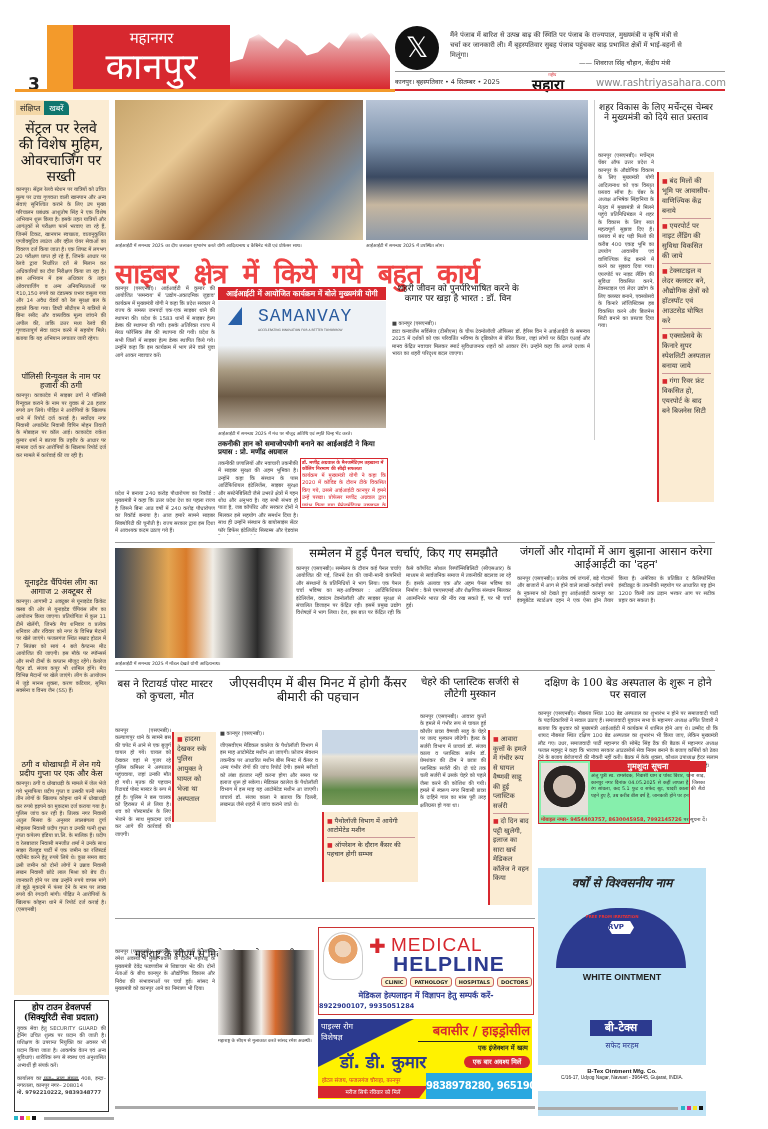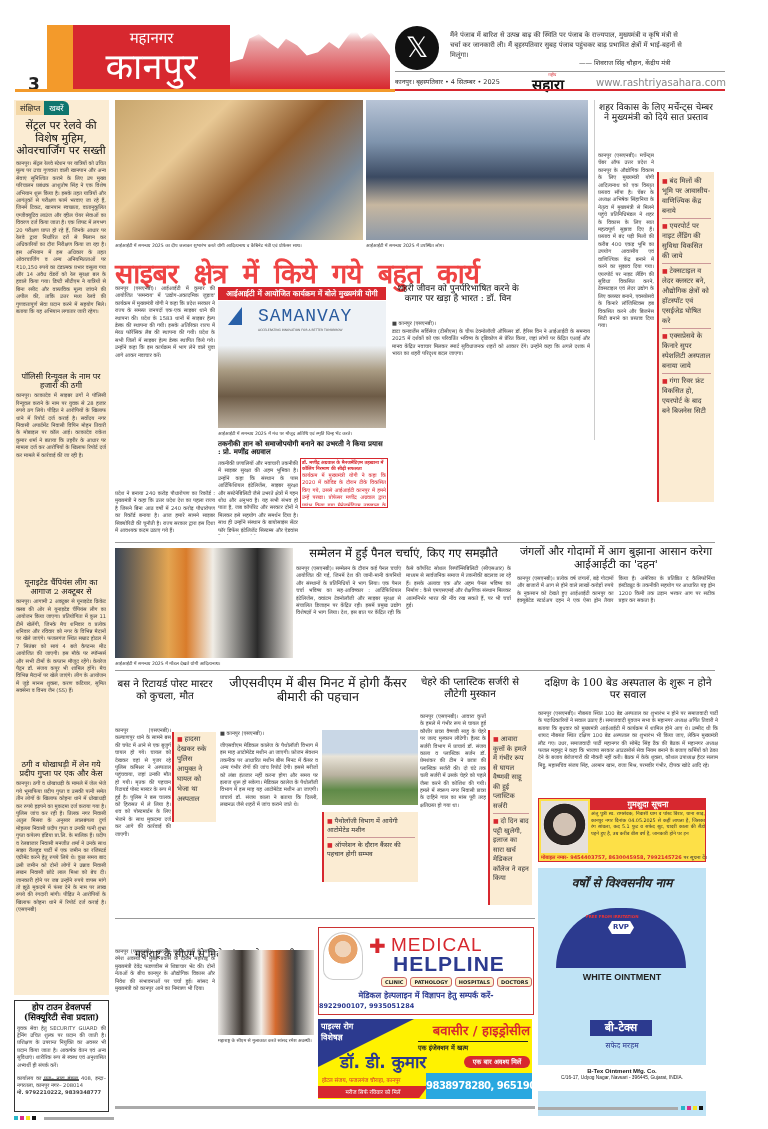--- a/index.html
+++ b/index.html
@@ -36,21 +36,21 @@
 <div class="abs" style="left:596px;top:77px;font-size:10px;color:#888;white-space:nowrap">www.rashtriyasahara.com</div>
 <div class="abs" style="left:395px;top:89px;width:330px;height:2px;background:#d7282f"></div>
 
 <div class="abs tan" style="left:14px;top:100px;width:95px;height:895px"></div>
 <div class="abs" style="left:16px;top:101px;width:90px;height:14px;display:flex">
   <span style="background:#f3d7a6;font-size:8px;padding:1px 4px;color:#222">संक्षिप्त</span>
   <span style="background:#0f766e;color:#fff;font-size:8px;padding:1px 5px;border-radius:0 6px 0 0">खबरें</span>
 </div>
 
 <div class="abs" style="left:16px;top:120px;width:90px">
-  <div class="hd" style="font-size:11px">सेंट्रल पर रेलवे की विशेष मुहिम, ओवरचार्जिंग पर सख्ती</div>
+  <div class="hd" style="font-size:14px">सेंट्रल पर रेलवे की विशेष मुहिम, ओवरचार्जिंग पर सख्ती</div>
   <div class="txt" style="height:180px;margin-top:2px">कानपुर। सेंट्रल रेलवे स्टेशन पर यात्रियों को उचित मूल्य पर उच्च गुणवत्ता वाली खानपान और अन्य सेवाएं सुनिश्चित कराने के लिए उप मुख्य परिचालन प्रबंधक आशुतोष सिंह ने एक विशेष अभियान शुरू किया है। इसके तहत यात्रियों और आगंतुकों से परीक्षण फार्म भरवाए जा रहे हैं, जिनमें टिकट, खानपान स्वच्छता, वातानुकूलित एग्जीक्यूटिव लाउंज और व्हील चेयर सेवाओं का विवरण दर्ज किया जाता है। एक शिफ्ट में लगभग 20 परीक्षण प्राप्त हो रहे हैं, जिनके आधार पर रेलवे द्वारा निर्धारित दरों से मिलान कर अधिकारियों का दौरा निरीक्षण किया जा रहा है। इस अभियान में इस अधिकार के तहत ओवरचार्जिंग व अन्य अनियमितताओं पर ₹10,150 रुपये का दंडात्मक प्रभार वसूला गया और 14 अवैध वेंडरों को रेल सुरक्षा बल के हवाले किया गया। डिप्टी सीटीएम ने यात्रियों से बिना रसीद और वास्तविक मूल्य जांचने की अपील की, ताकि उत्तर मध्य रेलवे की गुणवत्तापूर्ण सेवा प्रदान करने में सहयोग मिले। बताया कि यह अभियान लगातार जारी रहेगा।</div>
 </div>
 <div class="abs" style="left:16px;top:372px;width:90px">
   <div class="hd" style="font-size:8px">पॉलिसी रिन्यूवल के नाम पर हजारों की ठगी</div>
   <div class="txt" style="height:148px;margin-top:2px">कानपुर। काकादेव में साइबर ठगों ने पॉलिसी रिन्यूवल कराने के नाम पर युवक से 28 हजार रुपये ठग लिये। पीड़ित ने आरोपियों के खिलाफ थाने में रिपोर्ट दर्ज कराई है। सर्वोदय नगर निवासी अपार्टमेंट निवासी विपिन मोहन तिवारी के मोबाइल पर कॉल आई। काकादेव राकेश कुमार शर्मा ने बताया कि तहरीर के आधार पर मामला दर्ज कर आरोपियों के खिलाफ रिपोर्ट दर्ज कर मामले में कार्रवाई की जा रही है।</div>
 </div>
 <div class="abs" style="left:16px;top:578px;width:90px">
   <div class="hd" style="font-size:8px">यूनाइटेड चैंपियंस लीग का आगाज 2 अक्टूबर से</div>
   <div class="txt" style="height:150px;margin-top:2px">कानपुर। आगामी 2 अक्टूबर से यूनाइटेड क्रिकेट क्लब की ओर से यूनाइटेड चैंपियंस लीग का आयोजन किया जाएगा। प्रतियोगिता में कुल 11 टीमें खेलेंगी, जिनके मैच शनिवार व प्रत्येक शनिवार और रविवार को नगर के विभिन्न मैदानों पर खेले जाएंगे। फजलगंज स्थित सम्राट होटल में 7 सितंबर को सायं 4 बजे कैप्टन्स मीट आयोजित की जाएगी। इस मौके पर स्पॉन्सर्स और सभी टीमों के कप्तान मौजूद रहेंगे। केयरेज पैट्रन डॉ. संजय कपूर भी शामिल होंगे। मैच विभिन्न मैदानों पर खेले जाएंगे। लीग के आयोजन में जुड़े मानस शुक्ला, करण कटियार, सुमित सक्सेना व विनय जैन (SS) हैं।</div>
 </div>
@@ -84,38 +84,38 @@
 <div class="abs txt" style="left:115px;top:285px;width:100px;height:205px">कानपुर (एसएनबी)। आईआईटी में कुमार की आयोजित 'समन्वय' में 'उद्योग-अकादमिक जुड़ाव' कार्यक्रम में मुख्यमंत्री योगी ने कहा कि प्रदेश सरकार ने राज्य के समस्त जनपदों एक-एक साइबर थाने की स्थापना की। प्रदेश के 1583 थानों में साइबर हेल्प डेस्क की स्थापना की गयी। इसके अतिरिक्त राज्य में मेरठ फॉरेंसिक लैब की स्थापना की गयी। प्रदेश के सभी जिलों में साइबर हेल्प डेस्क स्थापित किये गये। उन्होंने कहा कि इस कार्यक्रम में भाग लेने वाले युवा आगे आकर नवाचार करें।</div>
 <div class="abs" style="left:218px;top:287px;width:168px;height:13px;background:#d7282f;color:#fff;font-size:7.5px;text-align:center;line-height:13px;font-weight:bold;white-space:nowrap;overflow:hidden">आईआईटी में आयोजित कार्यक्रम में बोले मुख्यमंत्री योगी</div>
 <div class="abs" style="left:218px;top:301px;width:168px;height:127px;background:linear-gradient(180deg,#eef2f6 0%,#eef2f6 35%,#a99b82 55%,#6d5b46 75%,#bfb3a2)">
   <div style="position:absolute;left:10px;top:6px;width:0;height:0;border-left:14px solid transparent;border-bottom:18px solid #2860a8"></div>
   <div style="position:absolute;left:40px;top:5px;font-size:18px;color:#2a5b9e;font-family:Liberation Mono, monospace;letter-spacing:1px">SAMANVAY</div>
   <div style="position:absolute;left:40px;top:27px;font-size:3px;color:#555;white-space:nowrap">ACCELERATING INNOVATION FOR A BETTER TOMORROW</div>
 </div>
 <div class="abs cap" style="left:218px;top:430px;width:168px">आईआईटी में समन्वय 2025 में मंच पर मौजूद अतिथि एवं स्मृति चिन्ह भेंट करते।</div>
 <div class="abs txt" style="left:115px;top:490px;width:100px;height:45px">प्रदेश ने बनाया 240 करोड़ पौधारोपण का रिकॉर्ड : मुख्यमंत्री ने कहा कि उत्तर प्रदेश देश का पहला राज्य है जिसने बिना आठ वर्षों में 240 करोड़ पौधारोपण का रिकॉर्ड बनाया है। आज हमारे सामने साइबर सिक्योरिटी की चुनौती है। राज्य सरकार द्वारा इस दिशा में आवश्यक कदम उठाए गये हैं।</div>
 
-<div class="abs hd" style="left:218px;top:440px;width:168px;font-size:7px;font-weight:bold;text-align:left">तकनीकी ज्ञान को समाजोपयोगी बनाने का उभरती ने किया प्रयास : प्रो. मणींद्र अग्रवाल</div>
+<div class="abs hd" style="left:218px;top:440px;width:168px;font-size:7px;font-weight:bold;text-align:left">तकनीकी ज्ञान को समाजोपयोगी बनाने का आईआईटी ने किया प्रयास : प्रो. मणींद्र अग्रवाल</div>
 <div class="abs txt" style="left:218px;top:460px;width:80px;height:75px">तकनीकी प्रणालियों और नवाचारी तकनीकी में साइबर सुरक्षा की अहम भूमिका है। उन्होंने कहा कि संस्थान के पास आर्टिफिशियल इंटेलिजेंस, साइबर सुरक्षा और सस्टेनेबिलिटी जैसे उभरते क्षेत्रों में गहन शोध और अनुभव है। यह सभी संभव हो पाता है, जब कॉर्पोरेट और सरकार दोनों ने मिलकर इसे सहयोग और समर्थन दिया है। साथ ही उन्होंने संस्थान के बायोसाइंस सेंटर फॉर डिफेंस इंटेलिजेंट सिस्टम्स और ऐडवांस रिसर्च फाउंडेशन जैसे</div>
 <div class="abs" style="left:300px;top:458px;width:88px;height:50px;border:1px solid #d7282f;padding:1px">
   <div style="font-size:4.8px;font-weight:bold;color:#d7282f;line-height:6px">डॉ. मणींद्र अग्रवाल के मैनजमेंटिज़्म तहखाना में कॉलिंग निरमाण की सीढ़ी सफलता</div>
   <div class="txt" style="height:34px;color:#d7282f">कार्यक्रम में मुख्यमंत्री योगी ने कहा कि 2020 में कोविड के दौरान टीके विकसित किए गये, उससे आईआईटी कानपुर में हमने उन्हें परखा। प्रोफेसर मणींद्र अग्रवाल द्वारा प्रारंभ किया गया मैनेजमेंटिज़्म तहखाना के संबंध में भी जानकारी ली।</div>
 </div>
 
 <div class="abs hd" style="left:392px;top:283px;width:132px;font-size:8.8px">शहरी जीवन को पुनर्परिभाषित करने के कगार पर खड़ा है भारत : डॉ. विन</div>
 <div class="abs txt" style="left:392px;top:320px;width:132px;height:8px">■ कानपुर (एसएनबी)।</div>
 <div class="abs txt" style="left:392px;top:328px;width:198px;height:210px">डाटा कनवर्जेंस सर्विसेज (टीसीएस) के चीफ टेक्नोलॉजी ऑफिसर डॉ. हैरिस विन ने आईआईटी के समन्वय 2025 में दर्शकों को एक परिवर्तित भविष्य के दृष्टिकोण से प्रेरित किया, जहां लोगों पर केंद्रित एआई और मानव केंद्रित नवाचार मिलकर स्मार्ट सुविधाजनक शहरों को आकार देंगे। उन्होंने कहा कि अगले दशक में भारत का शहरी परिदृश्य बदल जाएगा।</div>
 
 <div class="abs" style="left:594px;top:100px;width:120px;height:340px;border-left:1px solid #ccc"></div>
 <div class="abs hd" style="left:598px;top:102px;width:116px;font-size:9px">शहर विकास के लिए मर्चेन्ट्स चेम्बर ने मुख्यमंत्री को दिये सात प्रस्ताव</div>
 <div class="abs txt" style="left:598px;top:152px;width:56px;height:380px">कानपुर (एसएनबी)। मर्चेन्ट्स चेंबर ऑफ उत्तर प्रदेश ने कानपुर के औद्योगिक विकास के लिए मुख्यमंत्री योगी आदित्यनाथ को एक विस्तृत प्रस्ताव सौंपा है। चेंबर के अध्यक्ष अभिषेक सिंहानिया के नेतृत्व में मुख्यमंत्री से मिलने पहुंचे प्रतिनिधिमंडल ने शहर के विकास के लिए सात महत्वपूर्ण सुझाव दिए हैं। प्रस्ताव में बंद पड़ी मिलों की करीब 400 एकड़ भूमि का उपयोग आवासीय एवं वाणिज्यिक केंद्र बनाने में करने का सुझाव दिया गया। एयरपोर्ट पर नाइट लैंडिंग की सुविधा विकसित करने, टेक्सटाइल एवं लेदर उद्योग के लिए क्लस्टर बनाने, एक्सप्रेसवे के किनारे लॉजिस्टिक्स हब विकसित करने और बिजनेस सिटी बनाने का प्रस्ताव दिया गया।</div>
 <div class="abs side" style="left:657px;top:172px;width:57px;height:330px">
   <div class="item"><span class="bul">■ </span><span>बंद मिलों की भूमि पर आवासीय-वाणिज्यिक केंद्र बनाये</span></div>
   <div class="item"><span class="bul">■ </span><span>एयरपोर्ट पर नाइट लैंडिंग की सुविधा विकसित की जाये</span></div>
-  <div class="item"><span class="bul">■ </span><span>टेक्सटाइल व लेदर क्लस्टर बने, औद्योगिक क्षेत्रों को हॉटस्पॉट एवं एसईजेड घोषित करे</span></div>
+  <div class="item"><span class="bul">■ </span><span>टेक्सटाइल व लेदर क्लस्टर बने, औद्योगिक क्षेत्रों को हॉटस्पॉट एवं आउटसेड घोषित करे</span></div>
   <div class="item"><span class="bul">■ </span><span>एक्सप्रेसवे के किनारे सुपर स्पेशलिटी अस्पताल बनाया जाये</span></div>
   <div class="item" style="border:none"><span class="bul">■ </span><span>गंगा रिवर फ्रंट विकसित हो, एयरपोर्ट के बाद बने बिजनेस सिटी</span></div>
 </div>
 
 <div class="abs" style="left:115px;top:542px;width:600px;height:1px;background:#999"></div>
 <div class="abs" style="left:115px;top:548px;width:178px;height:110px;background:linear-gradient(90deg,#3a4656 0%,#e3a552 30%,#d97c2b 40%,#f0ede6 55%,#2a2a2a 80%,#e8e4de)"></div>
 <div class="abs cap" style="left:115px;top:660px;width:178px">आईआईटी में समन्वय 2025 में मॉडल देखते योगी आदित्यनाथ।</div>
 <div class="abs hd" style="left:296px;top:547px;width:215px;font-size:11.5px;white-space:nowrap">सम्मेलन में हुई पैनल चर्चाएं, किए गए समझौते</div>
 <div class="abs txt" style="left:296px;top:565px;width:215px;height:100px;column-count:2;column-gap:5px">कानपुर (एसएनबी)। सम्मेलन के दौरान कई पैनल चर्चाएं आयोजित की गईं, जिनमें देश की जानी-मानी कंपनियों और संस्थानों के प्रतिनिधियों ने भाग लिया। एक पैनल चर्चा भविष्य का सह-आविष्कार : आर्टिफिशियल इंटेलिजेंस, क्वांटम टेक्नोलॉजी और साइबर सुरक्षा से संचालित डिजाइन पर केंद्रित रही। इसमें प्रमुख उद्योग विशेषज्ञों ने भाग लिया। देश, इस बात पर केंद्रित रही कि कैसे कॉर्पोरेट सोशल रिस्पॉन्सिबिलिटी (सीएसआर) के माध्यम से सार्वजनिक समाज में तकनीकी बदलाव ला रहे हैं। इसके अलावा एक और अहम पैनल भविष्य का निर्माण : कैसे एमएसएमई और शैक्षणिक संस्थान मिलकर आत्मनिर्भर भारत की नींव रख सकते हैं, पर भी चर्चा हुई।</div>
 
@@ -141,36 +141,36 @@
 <div class="abs hd" style="left:420px;top:676px;width:100px;font-size:10px">चेहरे की प्लास्टिक सर्जरी से लौटेगी मुस्कान</div>
 <div class="abs txt" style="left:420px;top:713px;width:66px;height:195px">कानपुर (एसएनबी)। आवारा कुत्तों के हमले में गंभीर रूप से घायल हुई कौशीर छात्रा वैष्णवी साहू के चेहरे पर जल्द मुस्कान लौटेगी। हैलट के सर्जरी विभाग में प्राचार्य डॉ. संजय काला व प्लास्टिक सर्जन डॉ. प्रेमशंकर की टीम ने छात्रा की प्लास्टिक सर्जरी की। दो घंटे तक चली सर्जरी में उसके चेहरे को पहले जैसा करने की कोशिश की गयी। हमले में स्वरूप नगर निवासी छात्रा के दाहिने गाल का मांस पूरी तरह क्षतिग्रस्त हो गया था।</div>
 <div class="abs side" style="left:488px;top:730px;width:44px;height:175px;font-size:6.8px;line-height:9.5px">
   <div class="item"><span class="bul">■ </span><span>आवारा कुत्तों के हमले में गंभीर रूप से घायल वैष्णवी साहू की हुई प्लास्टिक सर्जरी</span></div>
   <div class="item" style="border:none"><span class="bul">■ </span><span>दो दिन बाद पट्टी खुलेगी, इलाज का सारा खर्च मेडिकल कॉलेज ने वहन किया</span></div>
 </div>
 
 <div class="abs hd" style="left:538px;top:676px;width:180px;font-size:10.5px">दक्षिण के 100 बेड अस्पताल के शुरू न होने पर सवाल</div>
 <div class="abs txt" style="left:538px;top:710px;width:180px;height:84px">कानपुर (एसएनबी)। नौबस्ता स्थित 100 बेड अस्पताल का शुभारंभ न होने पर समाजवादी पार्टी के पदाधिकारियों ने सवाल उठाए हैं। समाजवादी युवजन सभा के महानगर अध्यक्ष अर्पित तिवारी ने बताया कि बुधवार को मुख्यमंत्री आईआईटी में कार्यक्रम में शामिल होने आए थे। उम्मीद थी कि शायद नौबस्ता स्थित दक्षिण 100 बेड अस्पताल का शुभारंभ भी किया जाए, लेकिन मुख्यमंत्री लौट गए। उधर, समाजवादी पार्टी महानगर की सोमेंद्र सिंह टैंक की बैठक में महानगर अध्यक्ष फजल महमूद ने कहा कि भाजपा सरकार आउटसोर्स सेवा नियम बनाने के बजाए कर्मियों को ठेका देने के बजाय बेरोजगारों की नौकरी नहीं करी। बैठक में केके शुक्ला, कौशल उपाध्यक्ष हैदर सलाम मिट्ठू, महासचिव संजय सिंह, अरमान खान, राजा मिश्र, परमवीर गंभीर, दीपक खोटे आदि रहे।</div>
 
-<div class="abs" style="left:538px;top:798px;width:168px;height:64px;border:1px solid #d7282f;background:#fde047">
+<div class="abs" style="left:538px;top:760px;width:152px;height:64px;border:1px solid #d7282f;background:#86efac">
   <div style="position:absolute;left:2px;top:2px;width:47px;height:52px;background:radial-gradient(circle at 50% 45%,#d2c2b4 0 30%,#2a2523 32% 55%,#e6e0da 57%)"></div>
   <div style="position:absolute;left:51px;top:0;width:116px;height:11px;background:#d7282f;color:#fff;font-size:8px;text-align:center;line-height:11px;font-weight:bold">गुमशुदा सूचना</div>
   <div class="txt" style="position:absolute;left:52px;top:12px;width:114px;height:40px;font-size:4.8px;line-height:6.6px;color:#333">अंजू पुत्री स्व. रामसेवक, निवासी ग्राम व पोस्ट बिरार, थाना साढ़, कानपुर नगर दिनांक 04.05.2025 से कहीं लापता है, जिसका रंग सांवला, कद 5.1 फुट व सफेद सूट, चादरी काला की सैंडो पहने हुए है, उम्र करीब बीस वर्ष है, जानकारी होने पर इन</div>
   <div style="position:absolute;left:2px;top:55px;width:164px;font-size:5px;white-space:nowrap;color:#d7282f;font-weight:bold">
     <span>मोबाइल नम्बर-</span>
     <span>9454403757, 8630045958, 7992145726</span>
     <span style="color:#333;font-weight:normal">पर सूचना दें।</span>
   </div>
 </div>
 
 <div class="abs" style="left:538px;top:868px;width:168px;height:248px;background:#bfe3f5">
   <div style="position:absolute;left:0;top:6px;width:168px;text-align:center;font-size:12px;font-style:italic;font-family:'DejaVu Serif',serif;color:#222;font-weight:bold">वर्षों से विश्वसनीय नाम</div>
   <div style="position:absolute;left:18px;top:40px;width:130px;height:60px;background:#2c3a8f;border-radius:65px 65px 0 0">
     <div style="position:absolute;left:30px;top:6px;font-size:4px;color:#e33;font-weight:bold;white-space:nowrap">FREE FROM IRRITATION</div>
-    <div style="position:absolute;left:52px;top:13px;width:26px;height:13px;background:#fff;color:#2c3a8f;font-size:7px;font-weight:bold;text-align:center;line-height:13px;clip-path:polygon(15% 0,85% 0,100% 50%,85% 100%,15% 100%,0 50%)">RVP</div>
+    <div style="position:absolute;left:52px;top:13px;width:26px;height:13px;background:#fff;color:#2c3a8f;font-size:7px;font-weight:bold;line-height:13px;clip-path:polygon(15% 0,85% 0,100% 50%,85% 100%,15% 100%,0 50%)">RVP</div>
   </div>
   <div style="position:absolute;left:0;top:104px;width:168px;text-align:center;font-size:9px;font-weight:bold;color:#222;font-family:'Liberation Sans',sans-serif">WHITE OINTMENT</div>
   <div style="position:absolute;left:52px;top:152px;width:62px;height:16px;background:#2c3a8f;color:#fff;font-size:11px;text-align:center;line-height:16px;font-weight:bold">बी-टेक्स</div>
   <div style="position:absolute;left:0;top:172px;width:168px;text-align:center;font-size:7.5px;color:#2c3a8f">सफेद मरहम</div>
   <div style="position:absolute;left:0;top:197px;width:168px;height:26px;background:#fff">
     <div style="text-align:center;font-size:6px;font-weight:bold;margin-top:3px;font-family:'Liberation Sans',sans-serif">B-Tex Ointment Mfg. Co.</div>
     <div style="text-align:center;font-size:4.8px;font-family:'Liberation Sans',sans-serif;margin-top:1px">C/16-17, Udyog Nagar, Navsari - 396445, Gujarat, INDIA.</div>
   </div>
 </div>
 <div class="abs" style="left:538px;top:1107px;width:140px;height:3px;background:#aaa"></div>
@@ -197,22 +197,22 @@
     <span style="border:1px solid #c66;border-radius:3px;background:#fdf2d0;font-size:5px;padding:1px 3px;font-weight:bold">PATHOLOGY</span>
     <span style="border:1px solid #c66;border-radius:3px;background:#fdf2d0;font-size:5px;padding:1px 3px;font-weight:bold">HOSPITALS</span>
     <span style="border:1px solid #c66;border-radius:3px;background:#fdf2d0;font-size:5px;padding:1px 3px;font-weight:bold">DOCTORS</span>
   </div>
   <div style="position:absolute;left:0;top:61px;width:214px;text-align:center;font-size:8px;color:#2c3a8f;font-weight:bold;white-space:nowrap">मेडिकल हेल्पलाइन में विज्ञापन हेतु सम्पर्क करें-</div>
   <div style="position:absolute;left:0;top:74px;width:214px;font-size:6.5px;color:#2c3a8f;font-weight:bold">8922900107, 9935051284</div>
 </div>
 
 <div class="abs" style="left:318px;top:1019px;width:214px;height:80px;background:#fff200;overflow:hidden">
   <div style="position:absolute;left:0;top:0;width:96px;height:48px;background:#2c3a8f;clip-path:polygon(0 0,100% 0,0 100%)"></div>
-  <div style="position:absolute;left:3px;top:2px;width:50px;font-size:8px;line-height:11px;color:#fff;font-weight:bold">पाइल्स रोग विशेषज्ञ</div>
+  <div style="position:absolute;left:3px;top:2px;width:50px;font-size:8px;line-height:11px;color:#fff;font-weight:normal">पाइल्स रोग विशेषज्ञ</div>
   <div style="position:absolute;left:82px;top:2px;width:130px;text-align:right;font-size:13px;color:#d7282f;font-weight:bold;white-space:nowrap">बवासीर / हाइड्रोसील</div>
-  <div style="position:absolute;left:100px;top:22px;width:110px;text-align:left;font-size:6.5px;color:#222;font-weight:bold;border-top:1px solid #222;padding-top:1px">एक इंजेक्शन में खत्म</div>
+  <div style="position:absolute;left:100px;top:22px;width:110px;text-align:right;font-size:6.5px;color:#222;font-weight:bold;border-top:1px solid #222;padding-top:1px">एक इंजेक्शन में खत्म</div>
   <div style="position:absolute;left:22px;top:31px;font-size:17px;color:#2c3a8f;font-weight:bold;white-space:nowrap">डॉ. डी. कुमार</div>
   <div style="position:absolute;left:146px;top:37px;width:66px;height:12px;background:#d7282f;color:#fff;font-size:6.5px;text-align:center;line-height:12px;border-radius:6px;font-weight:bold;white-space:nowrap">एक बार अवश्य मिलें</div>
   <div style="position:absolute;left:4px;top:57px;font-size:5.5px;color:#d7282f;white-space:nowrap">होटल संजय, फजलगंज चौराहा, कानपुर</div>
   <div style="position:absolute;left:0;top:67px;width:110px;height:12px;background:#d7282f;color:#fff;font-size:5.5px;text-align:center;line-height:12px;clip-path:polygon(0 0,100% 0,92% 100%,0 100%)">मरीज सिर्फ रविवार को मिलें</div>
   <div style="position:absolute;left:108px;top:54px;width:106px;height:26px;background:#29a8e0;color:#fff;font-size:10px;font-weight:bold;text-align:center;line-height:26px;white-space:nowrap;letter-spacing:-0.5px">9838978280, 9651901674</div>
 </div>
 <div class="abs" style="left:115px;top:1106px;width:420px;height:3px;background:#aaa"></div>
 
 </body></html>

